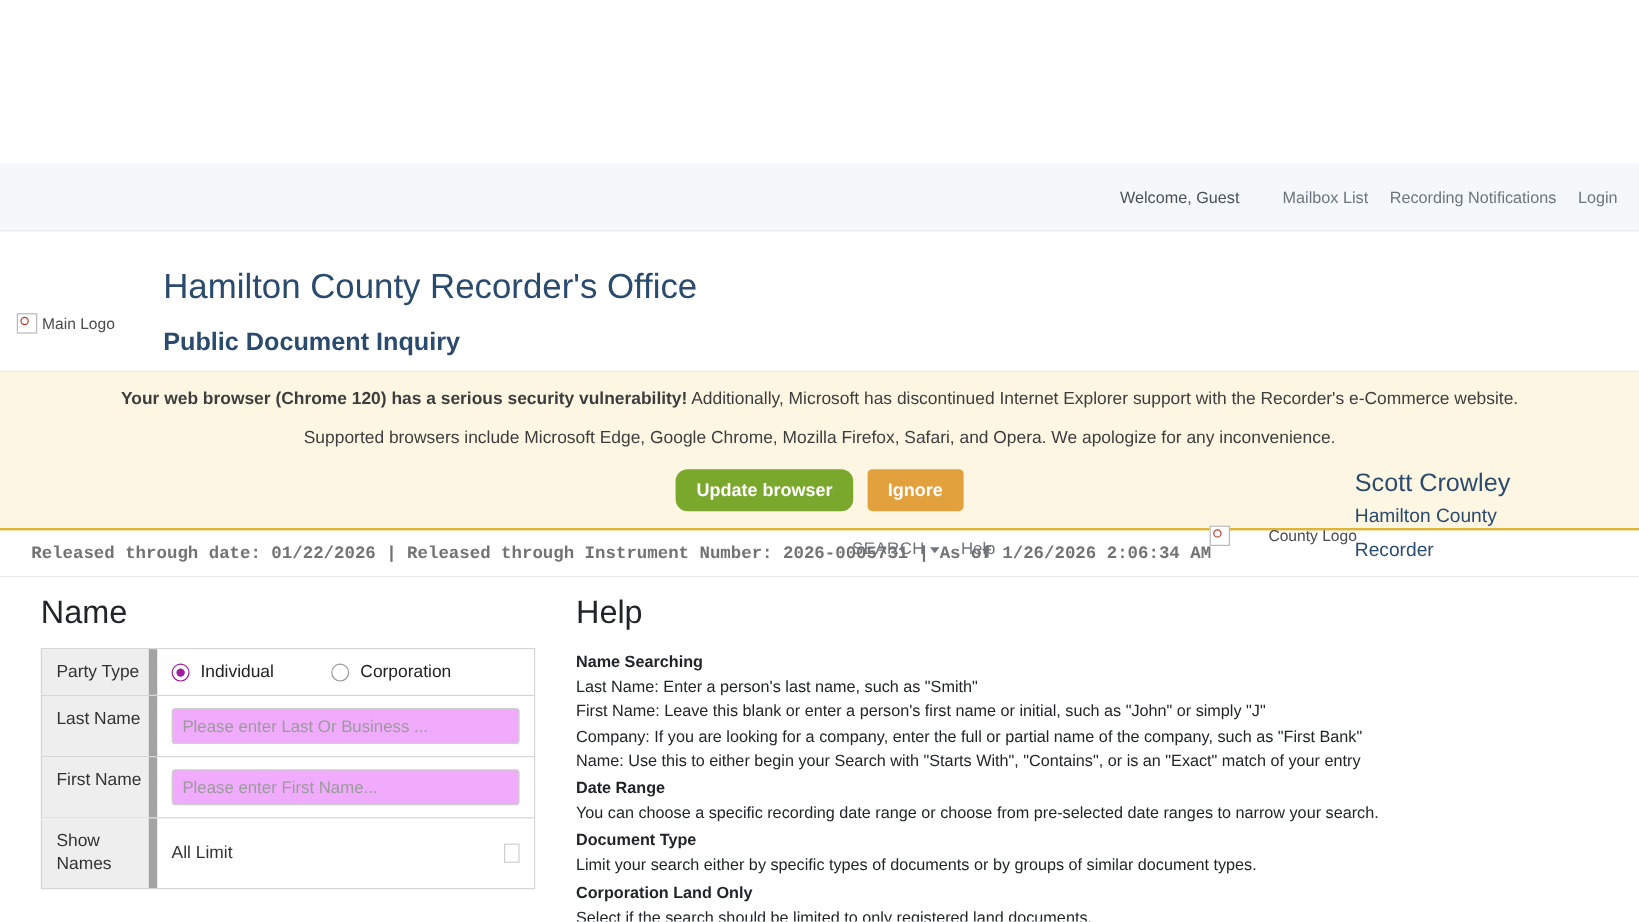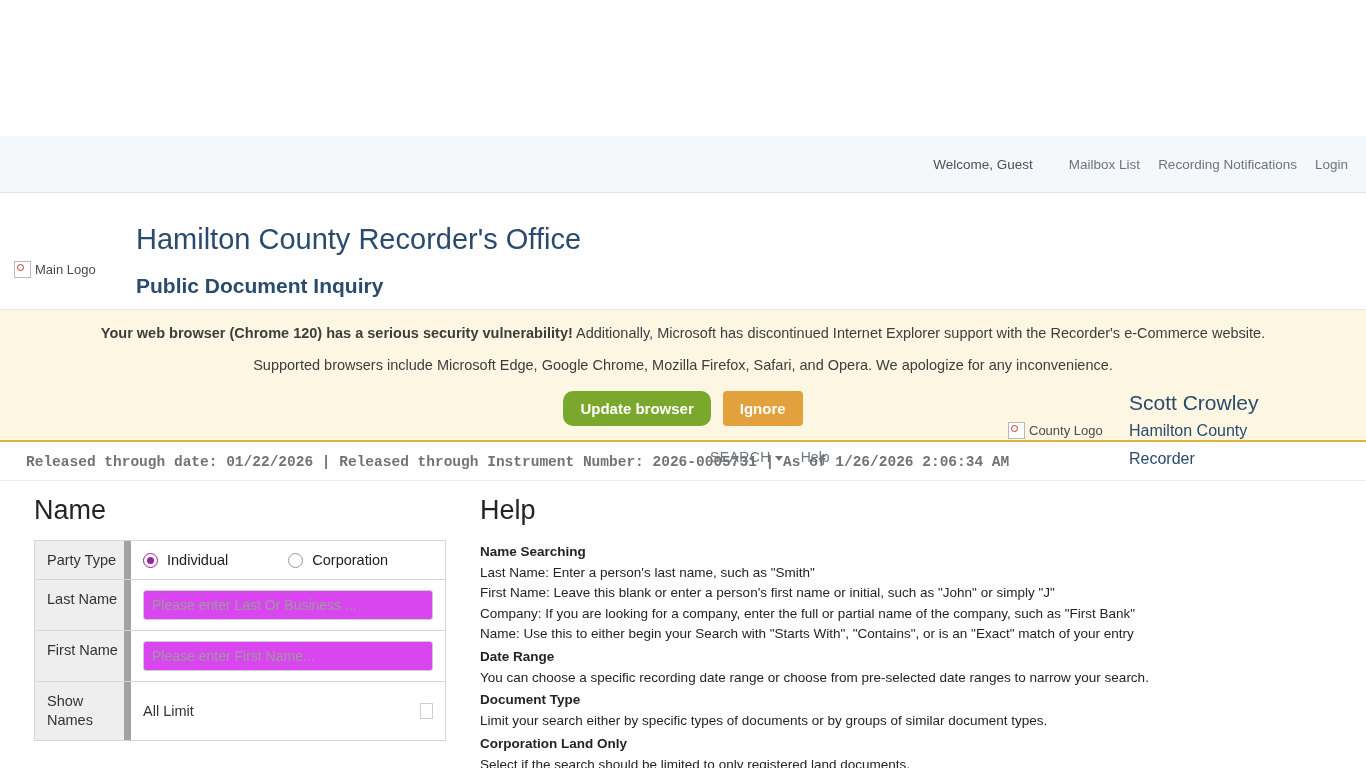--- a/index.html
+++ b/index.html
@@ -76,22 +76,23 @@
     border-radius: 50%;
   }
   .main-logo {
     position: absolute;
     left: 14px;
     top: 68px;
   }
   .county-logo {
     position: absolute;
     left: 1008px;
-    top: 246px;
+    top: 262px;
     transform: translateY(-100%);
+    gap: 28px;
   }
   .title-block {
     position: absolute;
     left: 136px;
     top: 30px;
   }
   .title-main {
     font-size: 29px;
     color: #2a4b6e;
     line-height: 1.15;
@@ -232,21 +233,21 @@
   .row-field {
     flex: 1;
     padding: 10px 12px;
     box-sizing: border-box;
     display: flex;
     align-items: center;
   }
   .radio-group {
     display: flex;
     align-items: center;
-    gap: 16px;
+    gap: 4px;
   }
   .radio-item {
     display: flex;
     align-items: center;
     margin-right: 44px;
     font-size: 14.5px;
     color: #222;
   }
   .radio {
     width: 13px;
@@ -271,21 +272,21 @@
   }
   input.text-input {
     width: 100%;
     border: 1px solid #cfcfcf;
     border-radius: 3px;
     padding: 6px 8px;
     font-size: 14px;
     color: #333;
     font-family: "Liberation Sans", sans-serif;
     box-sizing: border-box;
-    background: #d946ef;
+    background: #f0abfc;
   }
   input.text-input::placeholder { color: #9b9b9b; }
   .select-field {
     width: 100%;
     display: flex;
     align-items: center;
     justify-content: space-between;
     font-size: 14.5px;
     color: #333;
   }

